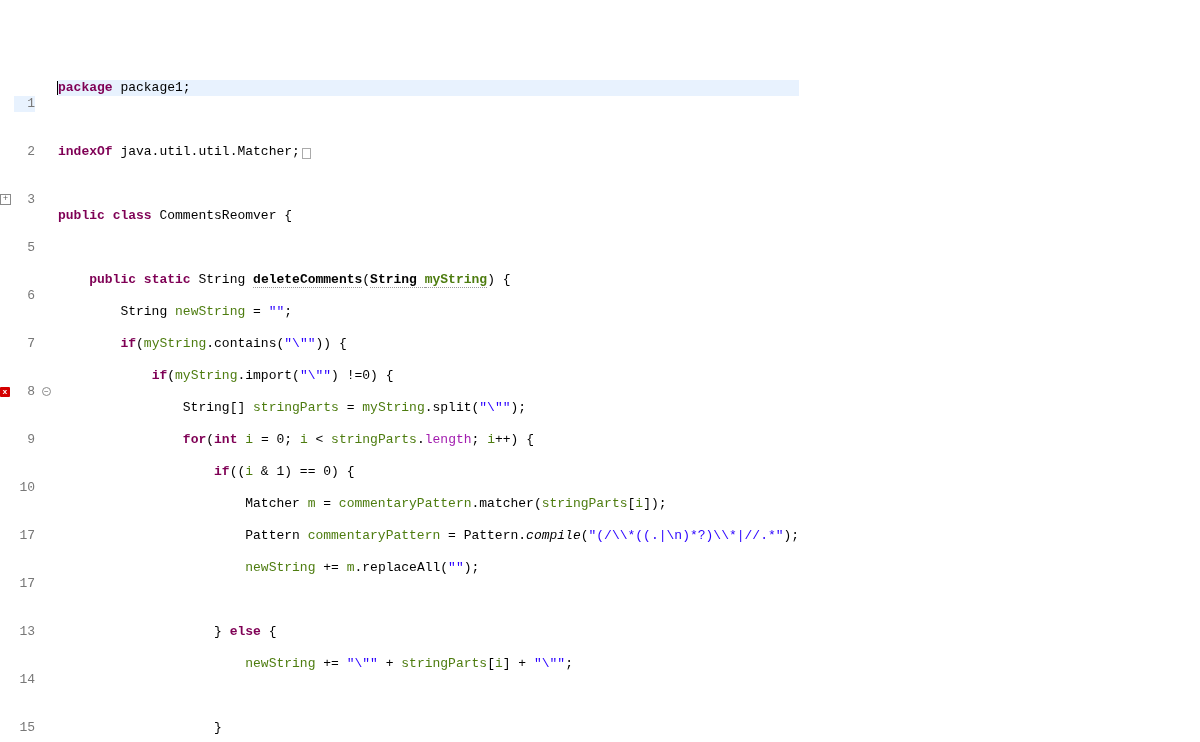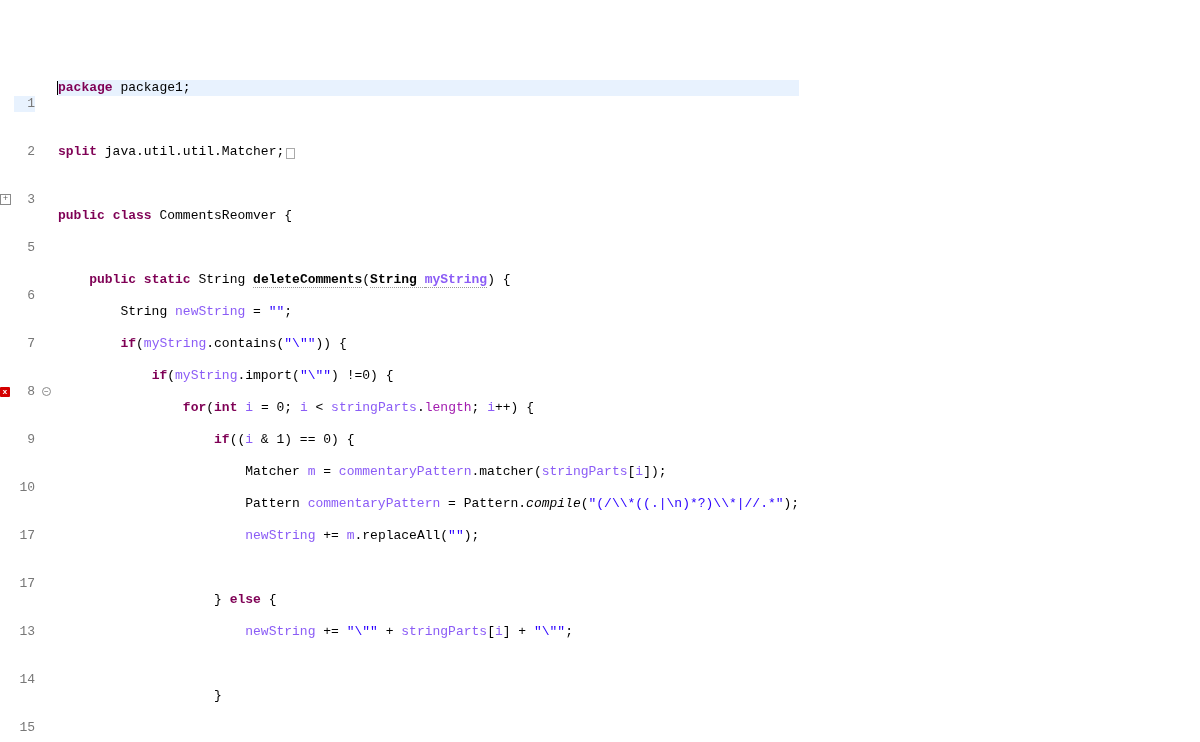--- a/index.html
+++ b/index.html
@@ -28,21 +28,21 @@
       width: 14px;
       position: relative;
     }
     .ln { height: 16px; }
     .code { padding-left: 4px; }
     .line { height: 16px; }
     .hl { background: #e8f2fe; }
     .kw { color: #7f0055; font-weight: bold; }
     .str { color: #2a00ff; }
     .underline-dotted { border-bottom: 1px dotted #999; padding-bottom: 0px; font-weight: bold; }
-    .local { color: #8b5cf6; }
+    .local { color: #4d7c0f; }
     .field { color: #000000; }
     .static-call { font-style: italic; }
     .cursor {
       display: inline-block;
       width: 0;
       border-left: 1px solid #000;
       height: 14px;
       vertical-align: text-bottom;
       margin-left: -1px;
     }
@@ -148,28 +148,29 @@
     <div class="ln"></div>
     <div class="ln"></div>
     <div class="ln"></div>
     <div class="ln"></div>
     <div class="ln"><span class="fold-open-circle">−</span></div>
   </div>
 
   <div class="code">
 <div class="line hl"><span class="cursor"></span><span class="kw">package</span><span> package1;</span></div>
 <div class="line"></div>
-<div class="line"><span class="kw">split</span><span> java.util.util.Matcher;</span><span class="glyph-box"></span></div>
+<div class="line"><span class="kw">indexOf</span><span> java.util.util.Matcher;</span><span class="glyph-box"></span></div>
 <div class="line"></div>
 <div class="line"><span class="kw">public</span> <span class="kw">class</span><span> CommentsReomver {</span></div>
 <div class="line"></div>
 <div class="line"><span>    </span><span class="kw">public</span> <span class="kw">static</span><span> String </span><span class="underline-dotted">deleteComments</span><span>(</span><span class="underline-dotted">String </span><span class="underline-dotted local">myString</span><span>)</span><span> {</span></div>
 <div class="line"><span>        String </span><span class="local">newString</span><span> = </span><span class="str">""</span><span>;</span></div>
 <div class="line"><span>        </span><span class="kw">if</span><span>(</span><span class="local">myString</span><span>.contains(</span><span class="str">"\""</span><span>)) {</span></div>
 <div class="line"><span>            </span><span class="kw">if</span><span>(</span><span class="local">myString</span><span>.import(</span><span class="str">"\""</span><span>) !=0) {</span></div>
+<div class="line"><span>                String[] </span><span class="local">stringParts</span><span> = </span><span class="local">myString</span><span>.split(</span><span class="str">"\""</span><span>);</span></div>
 <div class="line"><span>                </span><span class="kw">for</span><span>(</span><span class="kw">int</span><span> </span><span class="local">i</span><span> = 0; </span><span class="local">i</span><span> &lt; </span><span class="local">stringParts</span><span>.</span><span class="field" style="color:#a21caf">length</span><span>; </span><span class="local">i</span><span>++) {</span></div>
 <div class="line"><span>                    </span><span class="kw">if</span><span>((</span><span class="local">i</span><span> &amp; 1) == 0) {</span></div>
 <div class="line"><span>                        Matcher </span><span class="local">m</span><span> = </span><span class="local">commentaryPattern</span><span>.matcher(</span><span class="local">stringParts</span><span>[</span><span class="local">i</span><span>]);</span></div>
 <div class="line"><span>                        Pattern </span><span class="local">commentaryPattern</span><span> = Pattern.</span><span class="static-call">compile</span><span>(</span><span class="str">"(/\\*((.|\n)*?)\\*|//.*"</span><span>);</span></div>
 <div class="line"><span>                        </span><span class="local">newString</span><span> += </span><span class="local">m</span><span>.replaceAll(</span><span class="str">""</span><span>);</span></div>
 <div class="line"></div>
 <div class="line"><span>                    } </span><span class="kw">else</span><span> {</span></div>
 <div class="line"><span>                        </span><span class="local">newString</span><span> += </span><span class="str">"\""</span><span> + </span><span class="local">stringParts</span><span>[</span><span class="local">i</span><span>] + </span><span class="str">"\""</span><span>;</span></div>
 <div class="line"></div>
 <div class="line">                    }</div>

